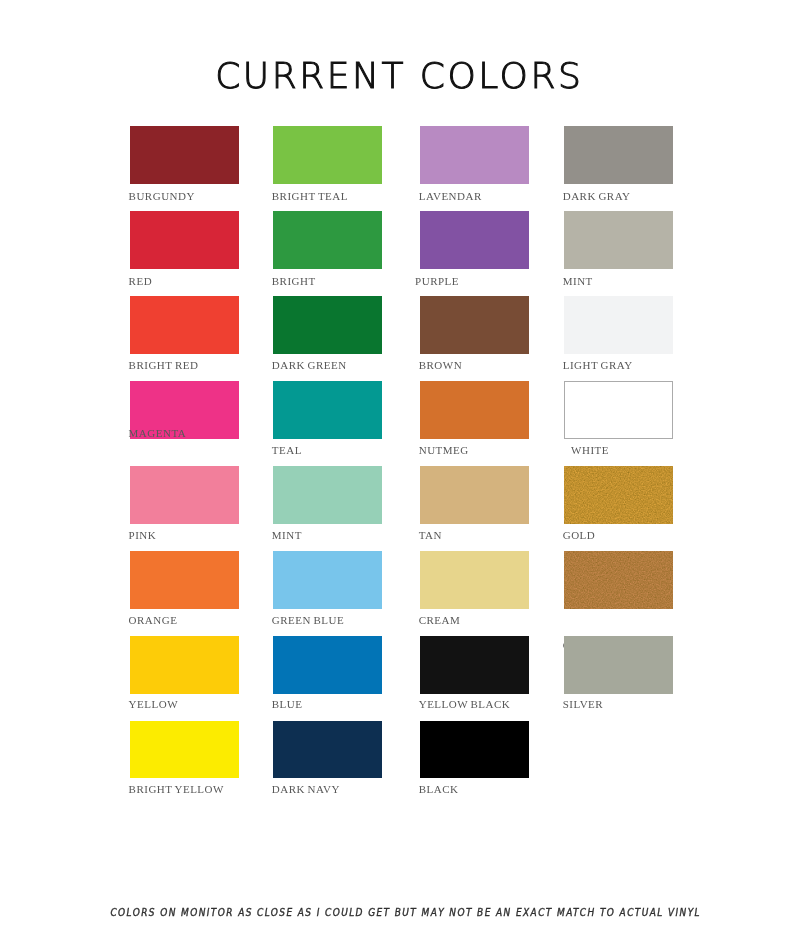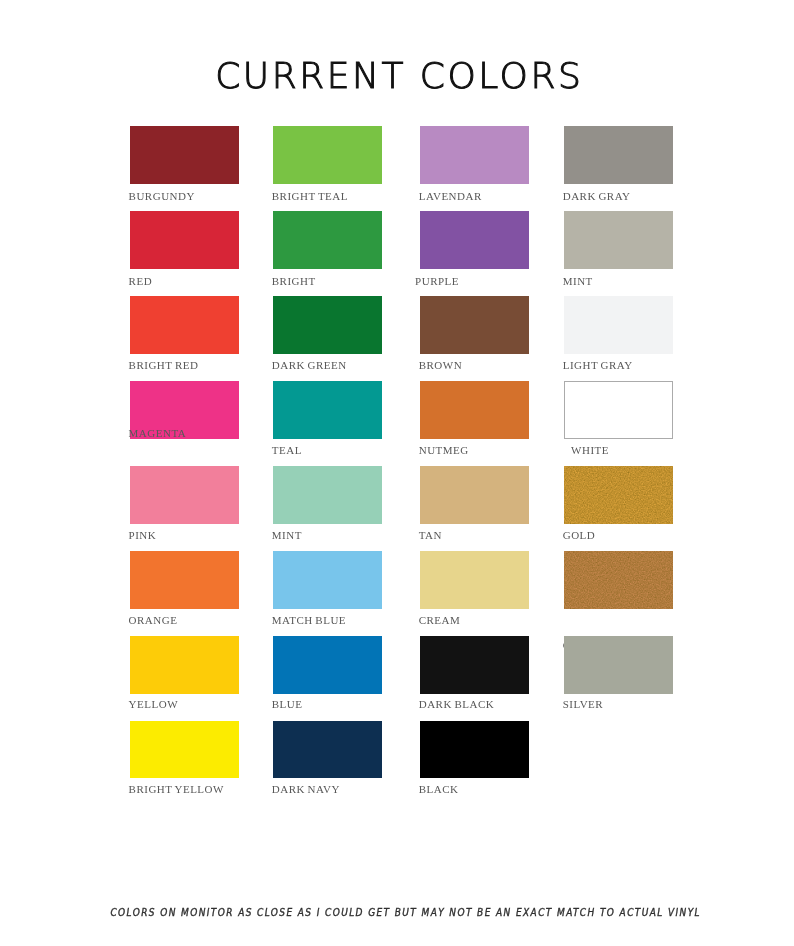--- a/index.html
+++ b/index.html
@@ -124,21 +124,21 @@
         </svg>
       </div>
     <div class="lbl" style="left:432.6px;top:402.72px">GOLD</div>
   </div>
   <div class="cell">
     <div class="sw" style="left: 0px; top: 424.7px; background: rgb(242, 116, 46);"></div>
     <div class="lbl" style="left:-1.5px;top:487.45px">ORANGE</div>
   </div>
   <div class="cell">
     <div class="sw" style="left: 143.2px; top: 424.7px; background: rgb(120, 197, 235);"></div>
-    <div class="lbl" style="left:141.7px;top:487.45px">MATCH BLUE</div>
+    <div class="lbl" style="left:141.7px;top:487.45px">GREEN BLUE</div>
   </div>
   <div class="cell">
     <div class="sw" style="left: 290.1px; top: 424.7px; background: rgb(231, 213, 140);"></div>
     <div class="lbl" style="left:288.6px;top:487.45px">CREAM</div>
   </div>
   <div class="cell">
     <div class="sw" style="left: 434.1px; top: 424.7px; background: rgb(198, 135, 78); overflow: hidden;">
         <svg width="109" height="58">
           <filter id="glittercopper">
             <feTurbulence type="fractalNoise" baseFrequency="0.78" numOctaves="3" seed="21"></feTurbulence>
@@ -152,21 +152,21 @@
   <div class="cell">
     <div class="sw" style="left: 0px; top: 509.64px; background: rgb(253, 204, 8);"></div>
     <div class="lbl" style="left:-1.5px;top:572.18px">YELLOW</div>
   </div>
   <div class="cell">
     <div class="sw" style="left: 143.2px; top: 509.64px; background: rgb(2, 116, 182);"></div>
     <div class="lbl" style="left:141.7px;top:572.18px">BLUE</div>
   </div>
   <div class="cell">
     <div class="sw" style="left: 290.1px; top: 509.64px; background: rgb(18, 18, 18);"></div>
-    <div class="lbl" style="left:288.6px;top:572.18px">DARK BLACK</div>
+    <div class="lbl" style="left:288.6px;top:572.18px">YELLOW BLACK</div>
   </div>
   <div class="cell">
     <div class="sw" style="left: 434.1px; top: 509.64px; background: rgb(165, 168, 155);"></div>
     <div class="lbl" style="left:432.6px;top:572.18px">SILVER</div>
   </div>
   <div class="cell">
     <div class="sw" style="left: 0px; top: 594.58px; background: rgb(252, 236, 0);"></div>
     <div class="lbl" style="left:-1.5px;top:656.91px">BRIGHT YELLOW</div>
   </div>
   <div class="cell">

